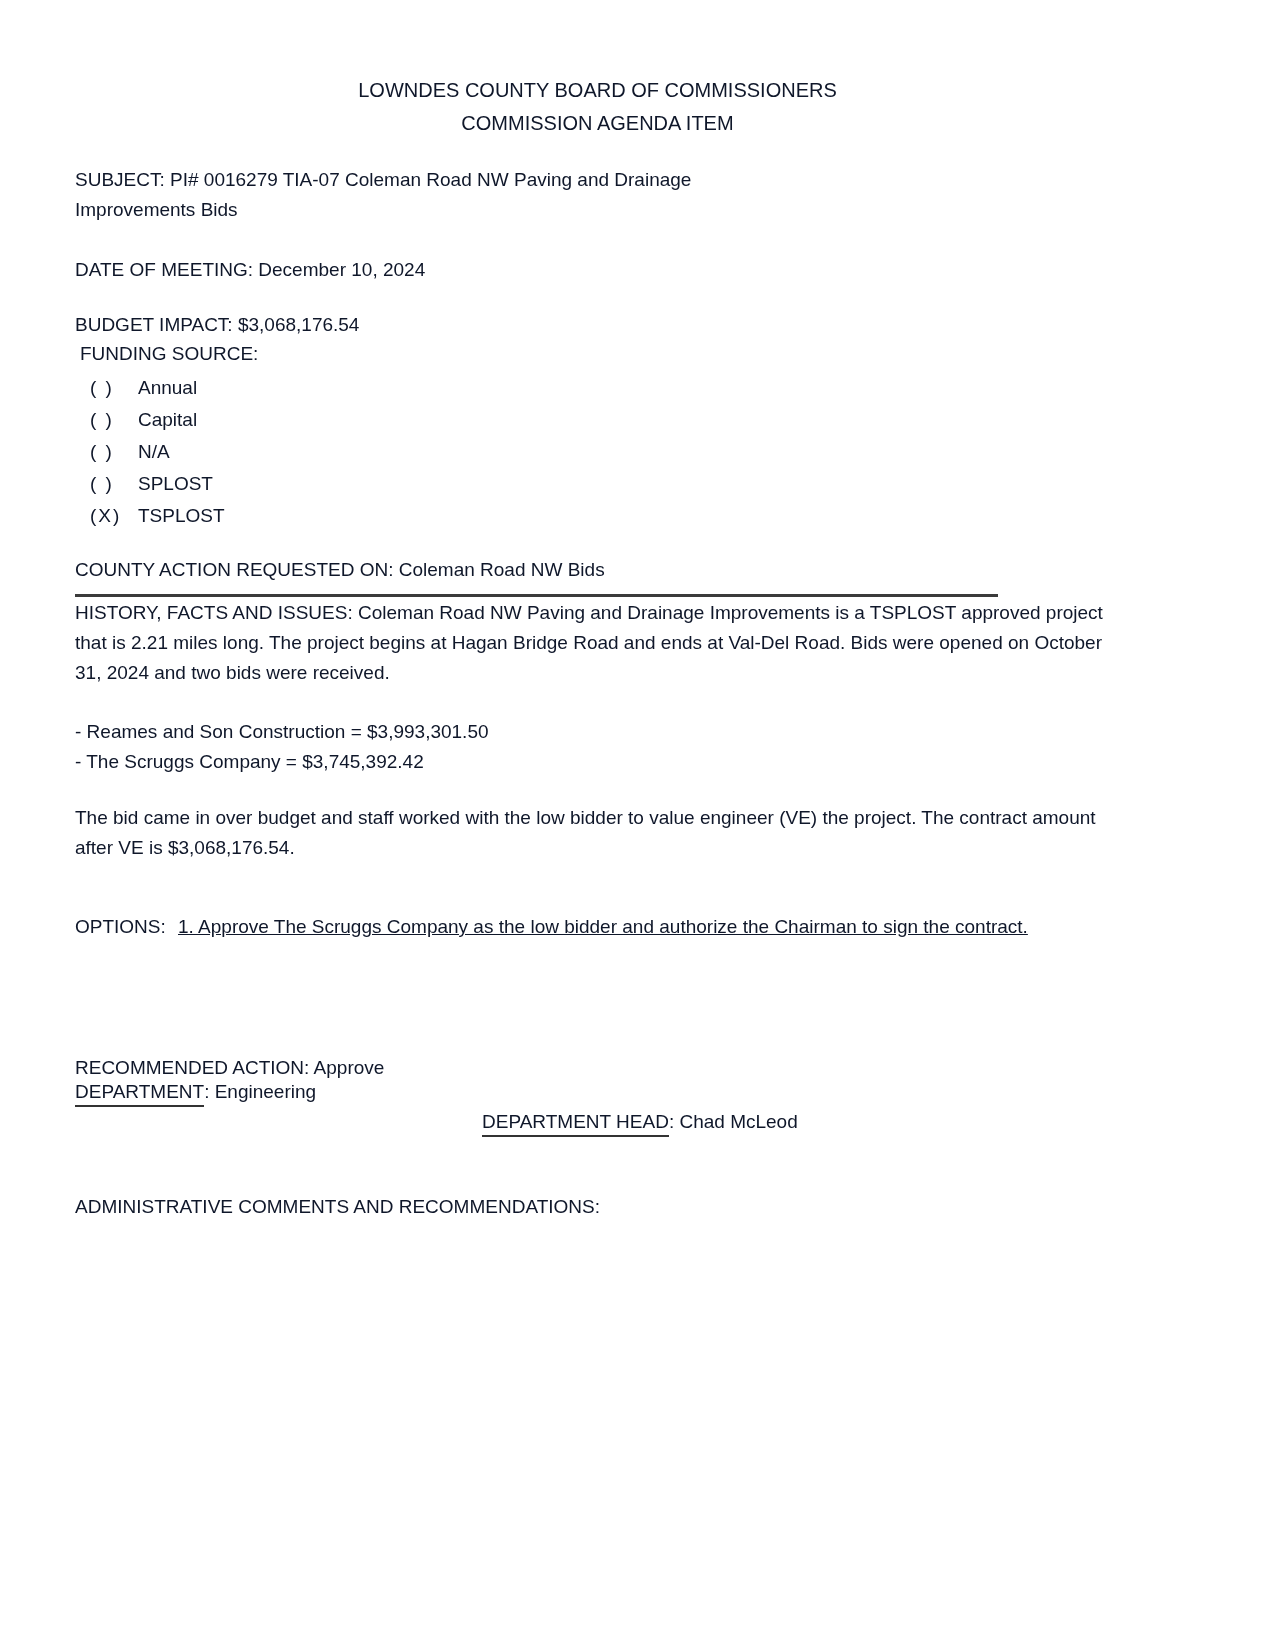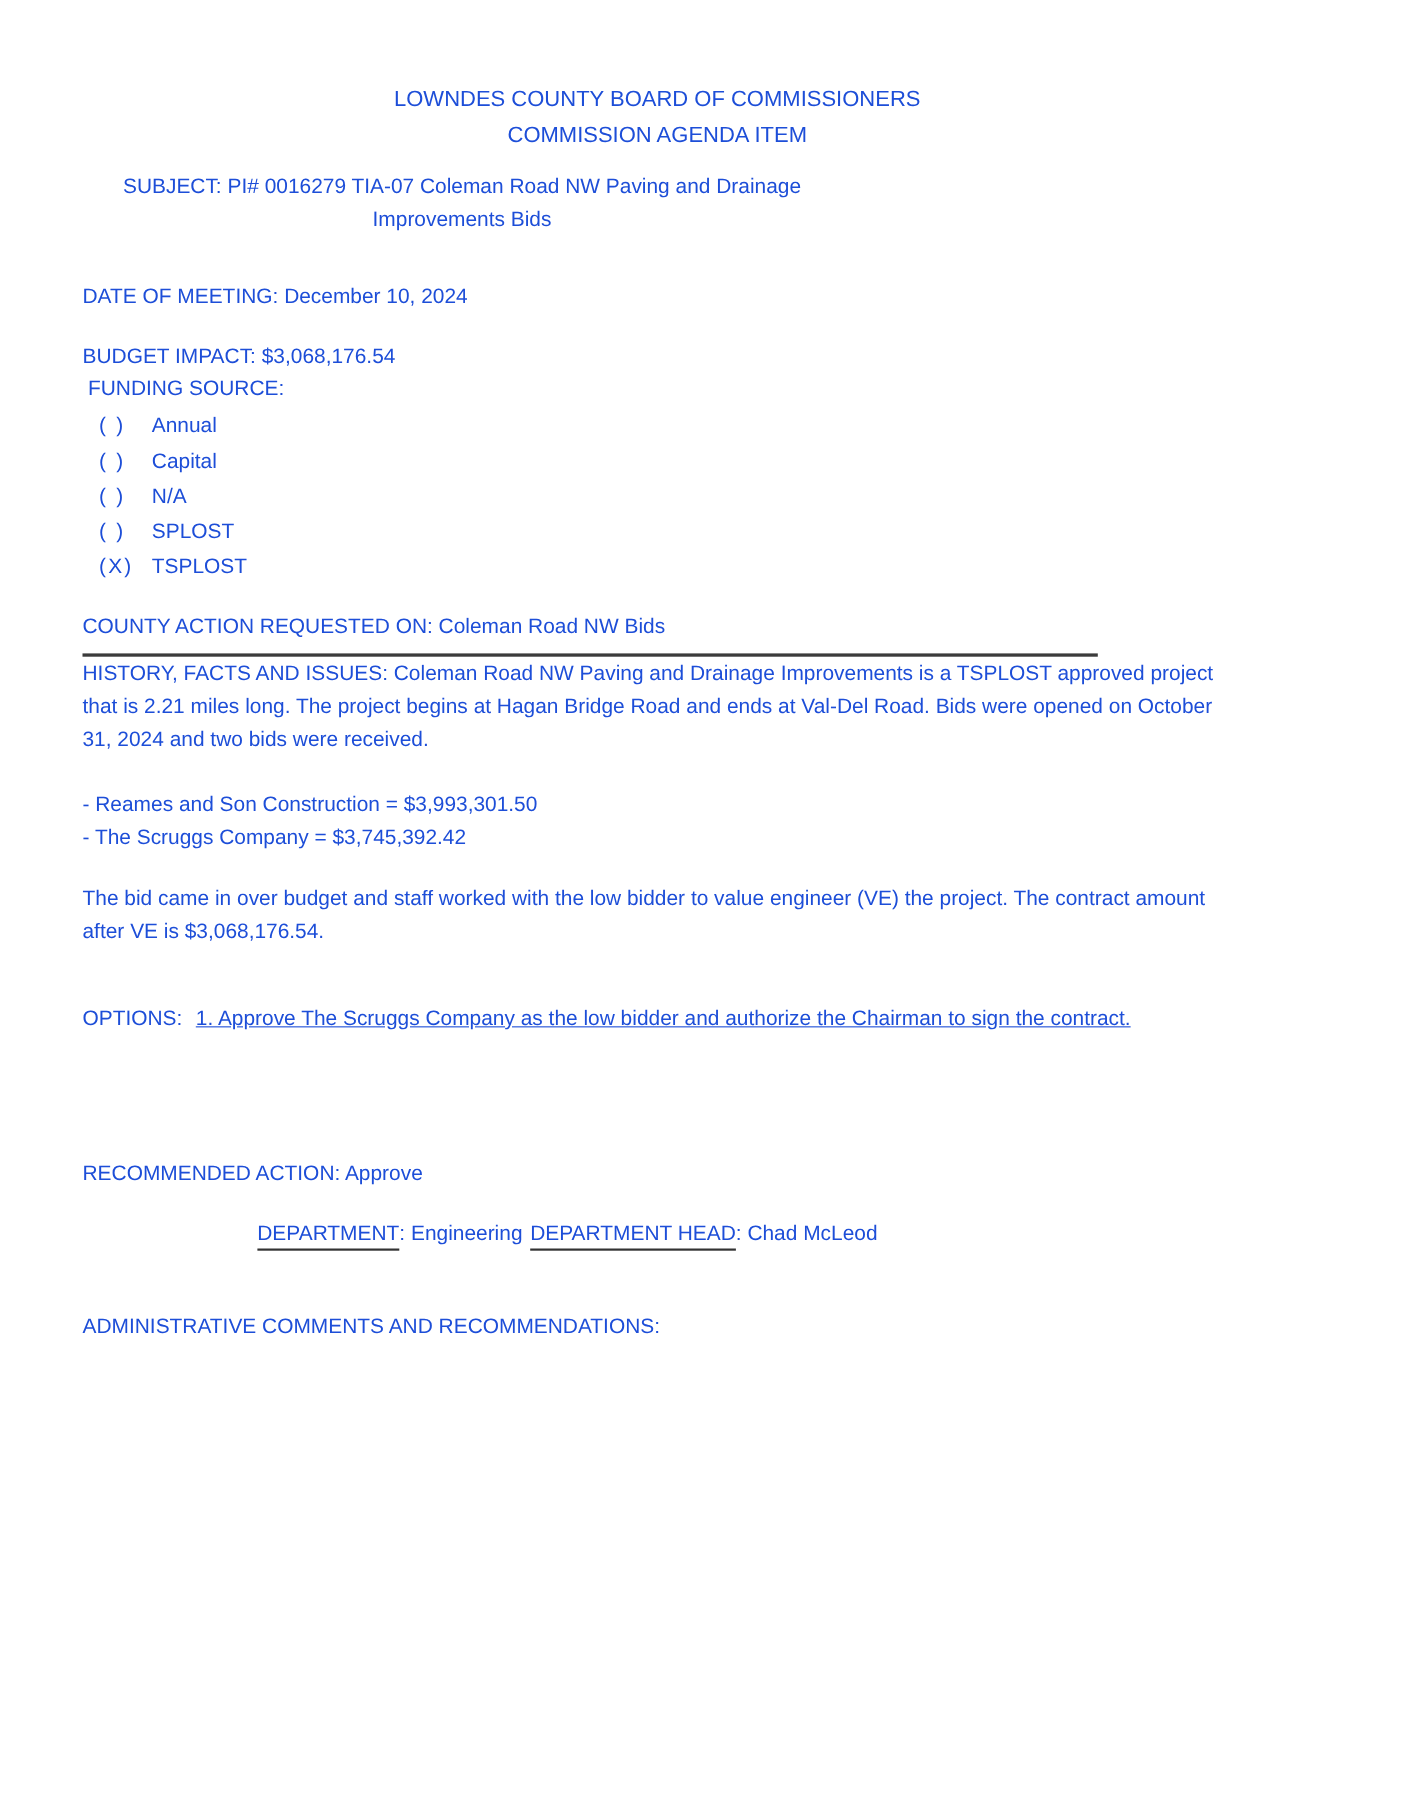--- a/index.html
+++ b/index.html
@@ -5,42 +5,41 @@
   html, body {
     margin: 0;
     padding: 0;
     background: #ffffff;
   }
   .page {
     position: relative;
     width: 1275px;
     height: 1650px;
     background: #ffffff;
-    color: #1d4ed8;
+    color: #0f172a;
     font-family: "Liberation Sans", sans-serif;
     font-size: 19px;
     line-height: 30px;
     overflow: hidden;
   }
   .abs { position: absolute; }
 
   .doc-header {
     left: 75px;
     top: 74px;
     width: 1045px;
     text-align: center;
     font-size: 20px;
     line-height: 33px;
   }
 
   .subject-block {
     left: 75px;
-    top: 155px;
+    top: 165px;
     width: 690px;
-    text-align: center;
   }
 
   .session-block {
     left: 788px;
     top: 224px;
     width: 162px;
   }
 
   .date-block   { left: 75px;  top: 255px; width: 700px; }
   .budget-block { left: 75px;  top: 310px; width: 700px; }
@@ -67,21 +66,21 @@
 
   .history-block { left: 75px; top: 598px; width: 1050px; }
   .bids-block    { left: 75px; top: 717px; width: 800px; }
   .ve-block      { left: 75px; top: 803px; width: 1050px; }
 
   .options-label-block { left: 75px; top: 911px; width: 110px; line-height: 31px; }
   .options-list        { left: 178px; top: 911px; width: 900px; line-height: 31px; text-decoration: underline; }
 
   .recommended-block { left: 75px; top: 1053px; width: 700px; }
 
-  .dept-block      { left: 75px;  top: 1107px; width: 400px; text-align: right; }
+  .dept-block      { left: 75px;  top: 1077px; width: 400px; }
   .dept-head-block { left: 482px; top: 1107px; width: 500px; }
   .u-label {
     display: inline-block;
     border-bottom: 2.5px solid #333333;
     padding-bottom: 1px;
     line-height: 25px;
   }
 
   .admin-block { left: 75px; top: 1192px; width: 800px; }
 </style>

